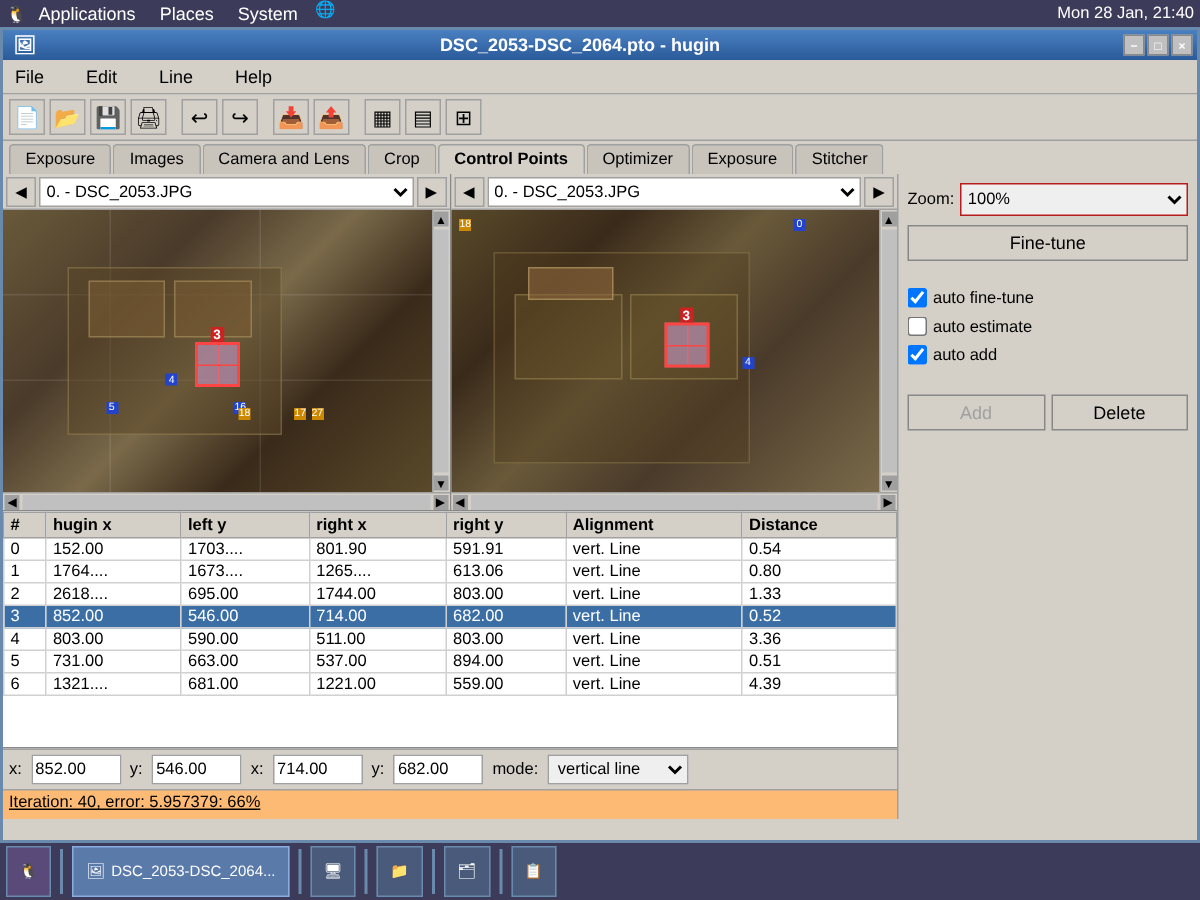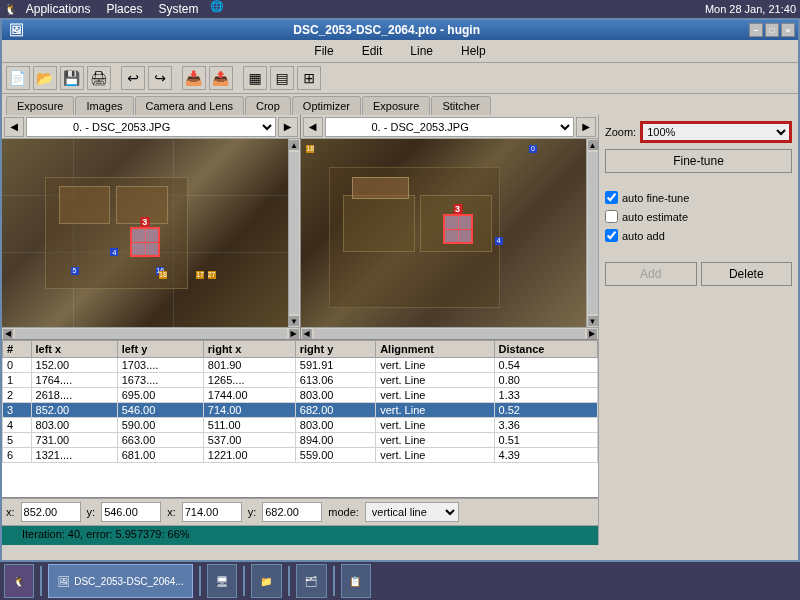--- a/index.html
+++ b/index.html
@@ -18,38 +18,38 @@
     #title-bar {
       background: linear-gradient(to bottom, #4a80c0, #2a5a9a);
       color: white; text-align: center; padding: 3px; font-size: 12px; font-weight: bold;
       display: flex; align-items: center; justify-content: space-between;
     }
     #title-bar .title-text { flex: 1; text-align: center; }
     #title-bar .win-buttons { display: flex; gap: 2px; }
     .win-btn { width: 14px; height: 14px; background: #c0c0c0; border: 1px solid #888; font-size: 8px; display: flex; align-items: center; justify-content: center; cursor: pointer; }
 
     
-    #menu-bar { background: #d4d0c8; padding: 2px 4px; display: flex; gap: 20px; border-bottom: 1px solid #a0a0a0; justify-content: center; }
+    #menu-bar { background: #d4d0c8; padding: 2px 4px; display: flex; gap: 20px; border-bottom: 1px solid #a0a0a0; }
     .menu-item { cursor: pointer; padding: 2px 4px; font-size: 12px; }
 
     
     #toolbar { background: #d4d0c8; padding: 3px 4px; display: flex; gap: 3px; border-bottom: 1px solid #a0a0a0; align-items: center; }
     .toolbar-btn { width: 24px; height: 24px; background: #d4d0c8; border: 1px solid #a0a0a0; display: flex; align-items: center; justify-content: center; cursor: pointer; font-size: 14px; }
     .toolbar-sep { width: 4px; }
 
     
     #tabs { display: flex; background: #d4d0c8; padding: 2px 4px 0; gap: 1px; }
     .tab {
       padding: 3px 10px; border: 1px solid #a0a0a0; background: #c8c4bc;
       cursor: pointer; font-size: 11px; border-bottom: none; border-radius: 3px 3px 0 0;
     }
     .tab.active { background: #d4d0c8; border-bottom: 1px solid #d4d0c8; font-weight: bold; }
     .panel-header { display: flex; align-items: center; background: #d4d0c8; border-bottom: 1px solid #a0a0a0; padding: 2px; height: 24px; }
     .panel-nav-btn { width: 20px; height: 20px; background: #d4d0c8; border: 1px solid #a0a0a0; cursor: pointer; display: flex; align-items: center; justify-content: center; font-size: 10px; }
-    .panel-select { flex: 1; margin: 0 2px; font-size: 11px; height: 20px; background: white; border: 1px solid #a0a0a0; padding-left: 42px; }
+    .panel-select { flex: 1; margin: 0 2px; font-size: 11px; height: 20px; background: white; border: 1px solid #a0a0a0; }
 
     
     .building-bg {
       width: 100%; height: 100%;
       background: linear-gradient(135deg, #6a5a3a 0%, #4a3a2a 30%, #7a6a4a 50%, #3a2a1a 70%, #5a4a2a 100%);
     }
 
     
     .cp-marker {
       position: absolute; width: 30px; height: 30px;
@@ -66,27 +66,27 @@
     td { border: 1px solid #d0d0d0; padding: 1px 4px; white-space: nowrap; }
     tr.selected td { background: #3a6ea5; color: white; }
 
     
     #input-row { background: #d4d0c8; padding: 3px 4px; display: flex; align-items: center; gap: 6px; border-top: 1px solid #a0a0a0; }
     .coord-label { font-size: 11px; }
     .coord-input { width: 60px; height: 20px; border: 1px solid #a0a0a0; font-size: 11px; padding: 0 2px; }
     .mode-select { height: 20px; border: 1px solid #a0a0a0; font-size: 11px; padding: 0 2px; }
 
     
-    #status-bar { background: #0f766e; padding: 2px 20px; font-size: 11px; border-top: 1px solid #a0a0a0; height: 20px; }
+    #status-bar { background: #fdba74; padding: 2px 4px; font-size: 11px; border-top: 1px solid #a0a0a0; height: 20px; text-decoration: underline; }
 
     
     #right-panel { width: 200px; background: #d4d0c8; border-left: 1px solid #a0a0a0; padding: 6px; display: flex; flex-direction: column; gap: 6px; }
     #zoom-row { display: flex; align-items: center; gap: 4px; }
     .zoom-label { font-size: 11px; }
-    .zoom-select { flex: 1; height: 22px; border: 3px solid #b91c1c; font-size: 11px; }
+    .zoom-select { flex: 1; height: 22px; border: 1px solid #b91c1c; font-size: 11px; }
     .fine-tune-btn { width: 100%; padding: 4px; background: #d4d0c8; border: 1px solid #888; cursor: pointer; font-size: 12px; text-align: center; }
     .checkbox-row { display: flex; align-items: center; gap: 4px; font-size: 11px; }
     .checkbox-row input { margin: 0; }
     #delete-add-row { display: flex; gap: 4px; }
     .action-btn { flex: 1; padding: 4px; background: #d4d0c8; border: 1px solid #888; cursor: pointer; font-size: 12px; }
     .action-btn:disabled { color: #a0a0a0; }
 
     
     #taskbar { position: absolute; bottom: 0; left: 0; right: 0; height: 40px; background: #3c3c5a; display: flex; align-items: center; padding: 2px 4px; gap: 4px; border-top: 2px solid #6a8aad; }
     .taskbar-btn { height: 34px; background: #4a5a7a; border: 1px solid #6a8aad; display: flex; align-items: center; justify-content: center; padding: 0 8px; cursor: pointer; font-size: 10px; color: white; gap: 4px; }
@@ -143,20 +143,21 @@
     <button class="toolbar-btn">▦</button>
     <button class="toolbar-btn">▤</button>
     <button class="toolbar-btn">⊞</button>
   </div>
 
   <div id="tabs">
       <div class="tab">Exposure</div>
       <div class="tab">Images</div>
       <div class="tab">Camera and Lens</div>
       <div class="tab">Crop</div>
+      <div class="tab active">Control Points</div>
       <div class="tab">Optimizer</div>
       <div class="tab">Exposure</div>
       <div class="tab">Stitcher</div>
     </div>
 
   <div id="main-area" style="display:flex; flex-direction:column; height:calc(100% - 148px);">
 
     <div style="display:flex; flex:1; min-height:0;">
 
       <div style="flex:1; display:flex; flex-direction:column; min-width:0;">
@@ -248,21 +249,21 @@
               <div style="width:10px; height:10px; background:#a0a0a0; margin:1px; font-size:8px; display:flex; align-items:center; justify-content:center;">▶</div>
             </div>
           </div>
         </div>
 
         <div style="flex:1; overflow:auto; border-bottom:1px solid #888; background:white;">
           <table>
             <thead id="table-head">
                 <tr>
                   <th>#</th>
-                  <th>left x</th>
+                  <th>hugin x</th>
                   <th>left y</th>
                   <th>right x</th>
                   <th>right y</th>
                   <th>Alignment</th>
                   <th>Distance</th>
                 </tr>
               </thead>
             <tbody id="table-body">
                 <tr>
                   <td>0</td>

